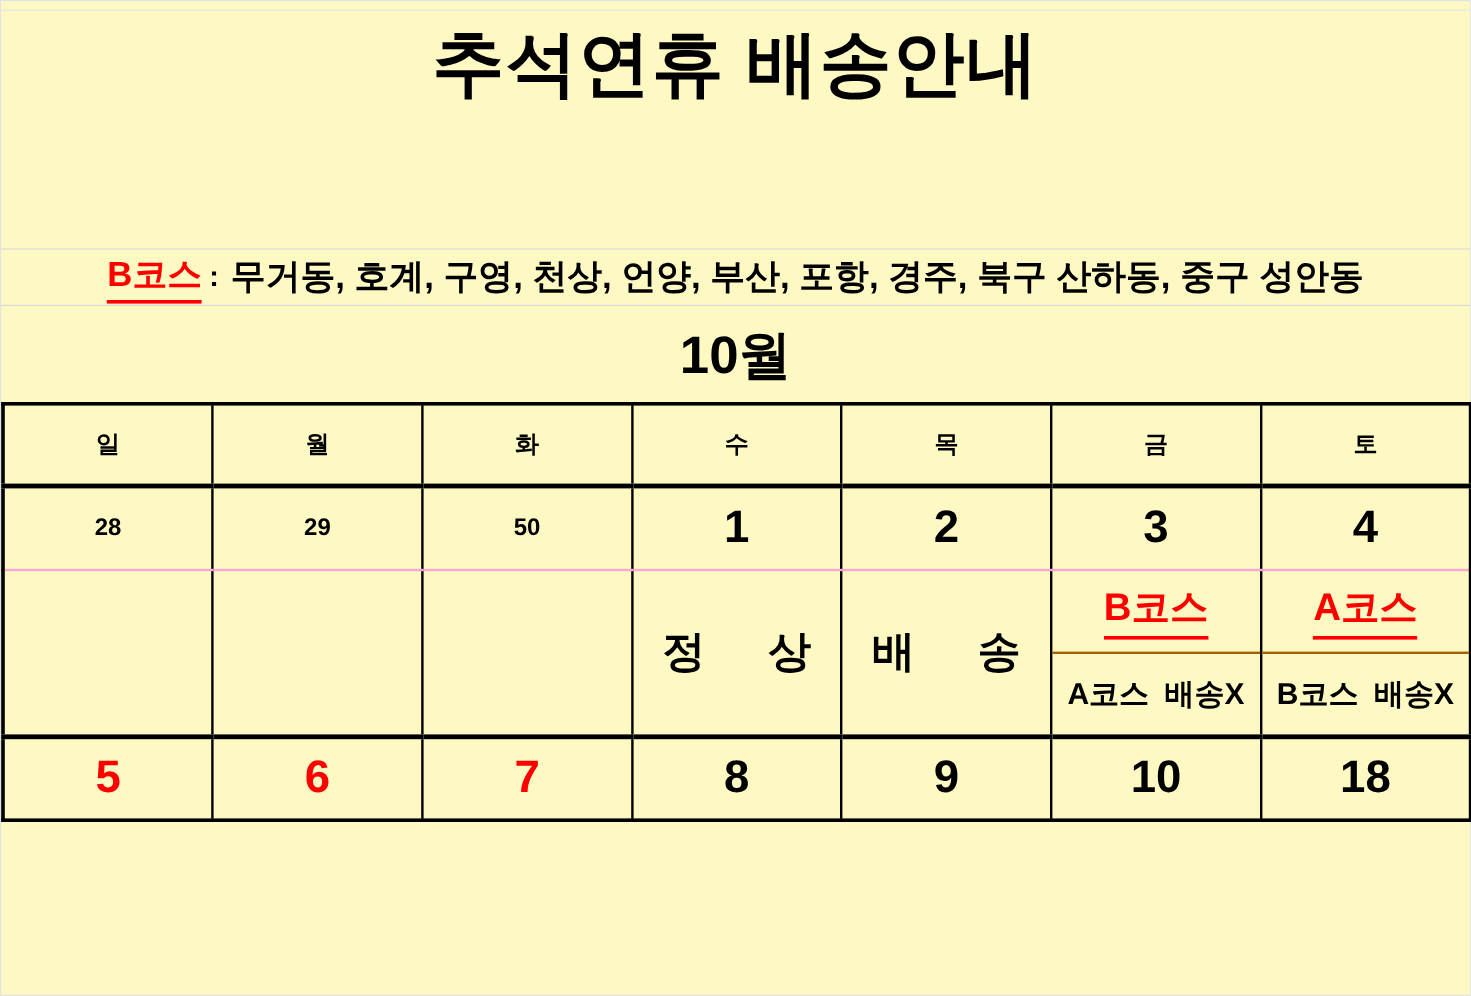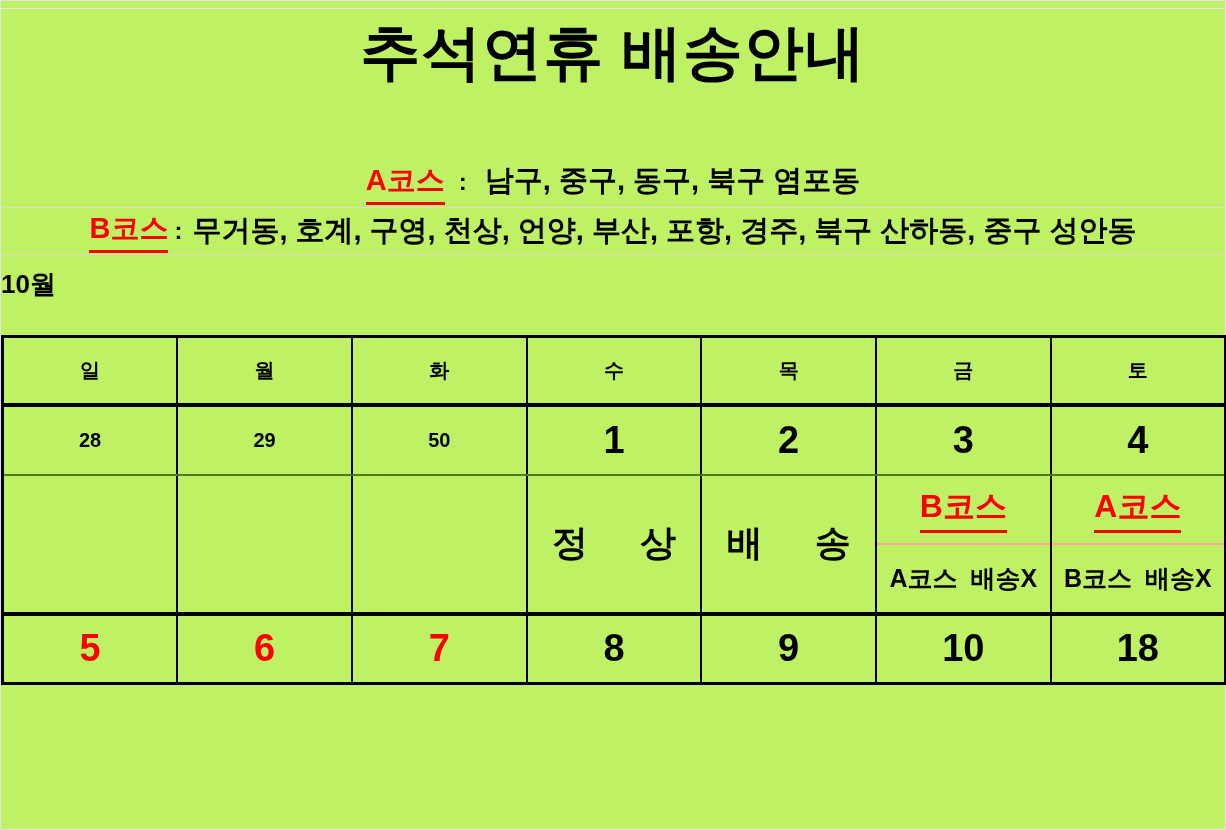--- a/index.html
+++ b/index.html
@@ -2,21 +2,21 @@
 <html style="--accent-red: #ff0000; --text-black: #000000;"><head>
 <meta charset="utf-8">
 <style>
   :root { --accent-red:#ff0000; --text-black:#000000; }
   * { margin:0; padding:0; box-sizing:border-box; }
   body {
     font-family:"Liberation Sans","DejaVu Sans",sans-serif;
     background:#fff; width:1226px; height:830px; overflow:hidden;
   }
   .notice {
-    position:relative; width:1226px; height:830px; background:#bef264;
+    position:relative; width:1226px; height:830px; background:#fef9c3;
     border:1px solid #e3e3e3; font-weight:bold; color:var(--text-black);
   }
   .top-edge { position:absolute; top:7px; left:0; width:100%; height:1px; background:#e6e6e6; }
 
   .title {
     position:absolute; top:12px; left:0; width:100%;
     text-align:center; font-size:60px; font-weight:900; letter-spacing:1px;
   }
 
   .legend-a {
@@ -31,50 +31,50 @@
   }
   .course-label {
     color:var(--accent-red);
     display:inline-block; border-bottom:3px solid var(--accent-red);
     padding-bottom:1px; margin-right:6px;
   }
   .legend-colon { font-weight:bold; font-size:24px; margin-right:10px; }
 
   .month {
     position:absolute; top:266px; left:0; width:100%;
-    text-align:left; font-size:26px; font-weight:900;
+    text-align:center; font-size:44px; font-weight:900;
   }
 
   table.cal {
     position:absolute; top:334px; left:0;
     width:1226px; border-collapse:collapse; table-layout:fixed;
     border:3px solid #000;
   }
   table.cal td {
     border-left:2px solid #000; border-right:2px solid #000;
     text-align:center; vertical-align:middle; padding:0;
   }
   tr.r-head td { height:68px; font-size:20px; border-bottom:4px solid #000; }
   tr.r-date td { height:70px; }
-  tr.r-date1 td { border-bottom:2px solid #4d7c0f;margin-top:25px; }
+  tr.r-date1 td { border-bottom:2px solid #f9a8d4;margin-top:25px; }
   tr.r-info1 td { border-bottom:4px solid #000; }
   tr.r-date2 td { border-bottom:2px solid #000; }
   .date-sm { font-size:20px; }
   .date-bg { font-size:38px; }
   .date-red { color:var(--accent-red); }
 
   .status { font-size:36px; word-spacing:42px; white-space:nowrap;margin-top:20px; }
 
   .split { display:flex; flex-direction:column; width:100%; }
   tr.r-info1 .split { height:136px; }
   tr.r-info2 .split { height:134px; }
   .half {
     flex:1; display:flex; align-items:center; justify-content:center;
   }
-  .half.bot { border-top:2px solid #fca5a5; }
+  .half.bot { border-top:2px solid #a16207; }
 
   .course-red { color:var(--accent-red); font-size:32px; }
   .course-red.ul {
     display:inline-block; border-bottom:3px solid var(--accent-red); padding-bottom:1px;
   }
   .noship { font-size:25px; word-spacing:6px; white-space:nowrap; }
 
   tr.r-info2 td { height:134px; }
   .holiday {
     color:var(--accent-red); font-size:52px; font-weight:900;
@@ -83,25 +83,20 @@
   .course-red-2 { color:var(--accent-red); font-size:33px; }
 </style>
 </head>
 <body>
 
 <div class="notice">
   <div class="top-edge"></div>
 
   <div class="title">추석연휴 배송안내</div>
 
-  <div class="legend-a">
-    <span class="course-label">A코스</span>
-    <span class="legend-colon">:</span>
-    <span>남구, 중구, 동구, 북구 염포동</span>
-  </div>
 
   <div class="legend-b">
     <span class="course-label">B코스</span>
     <span class="legend-colon">:</span>
     <span>무거동, 호계, 구영, 천상, 언양, 부산, 포항, 경주, 북구 산하동, 중구 성안동</span>
   </div>
 
   <div class="month">10월</div>
 
   <table class="cal">

